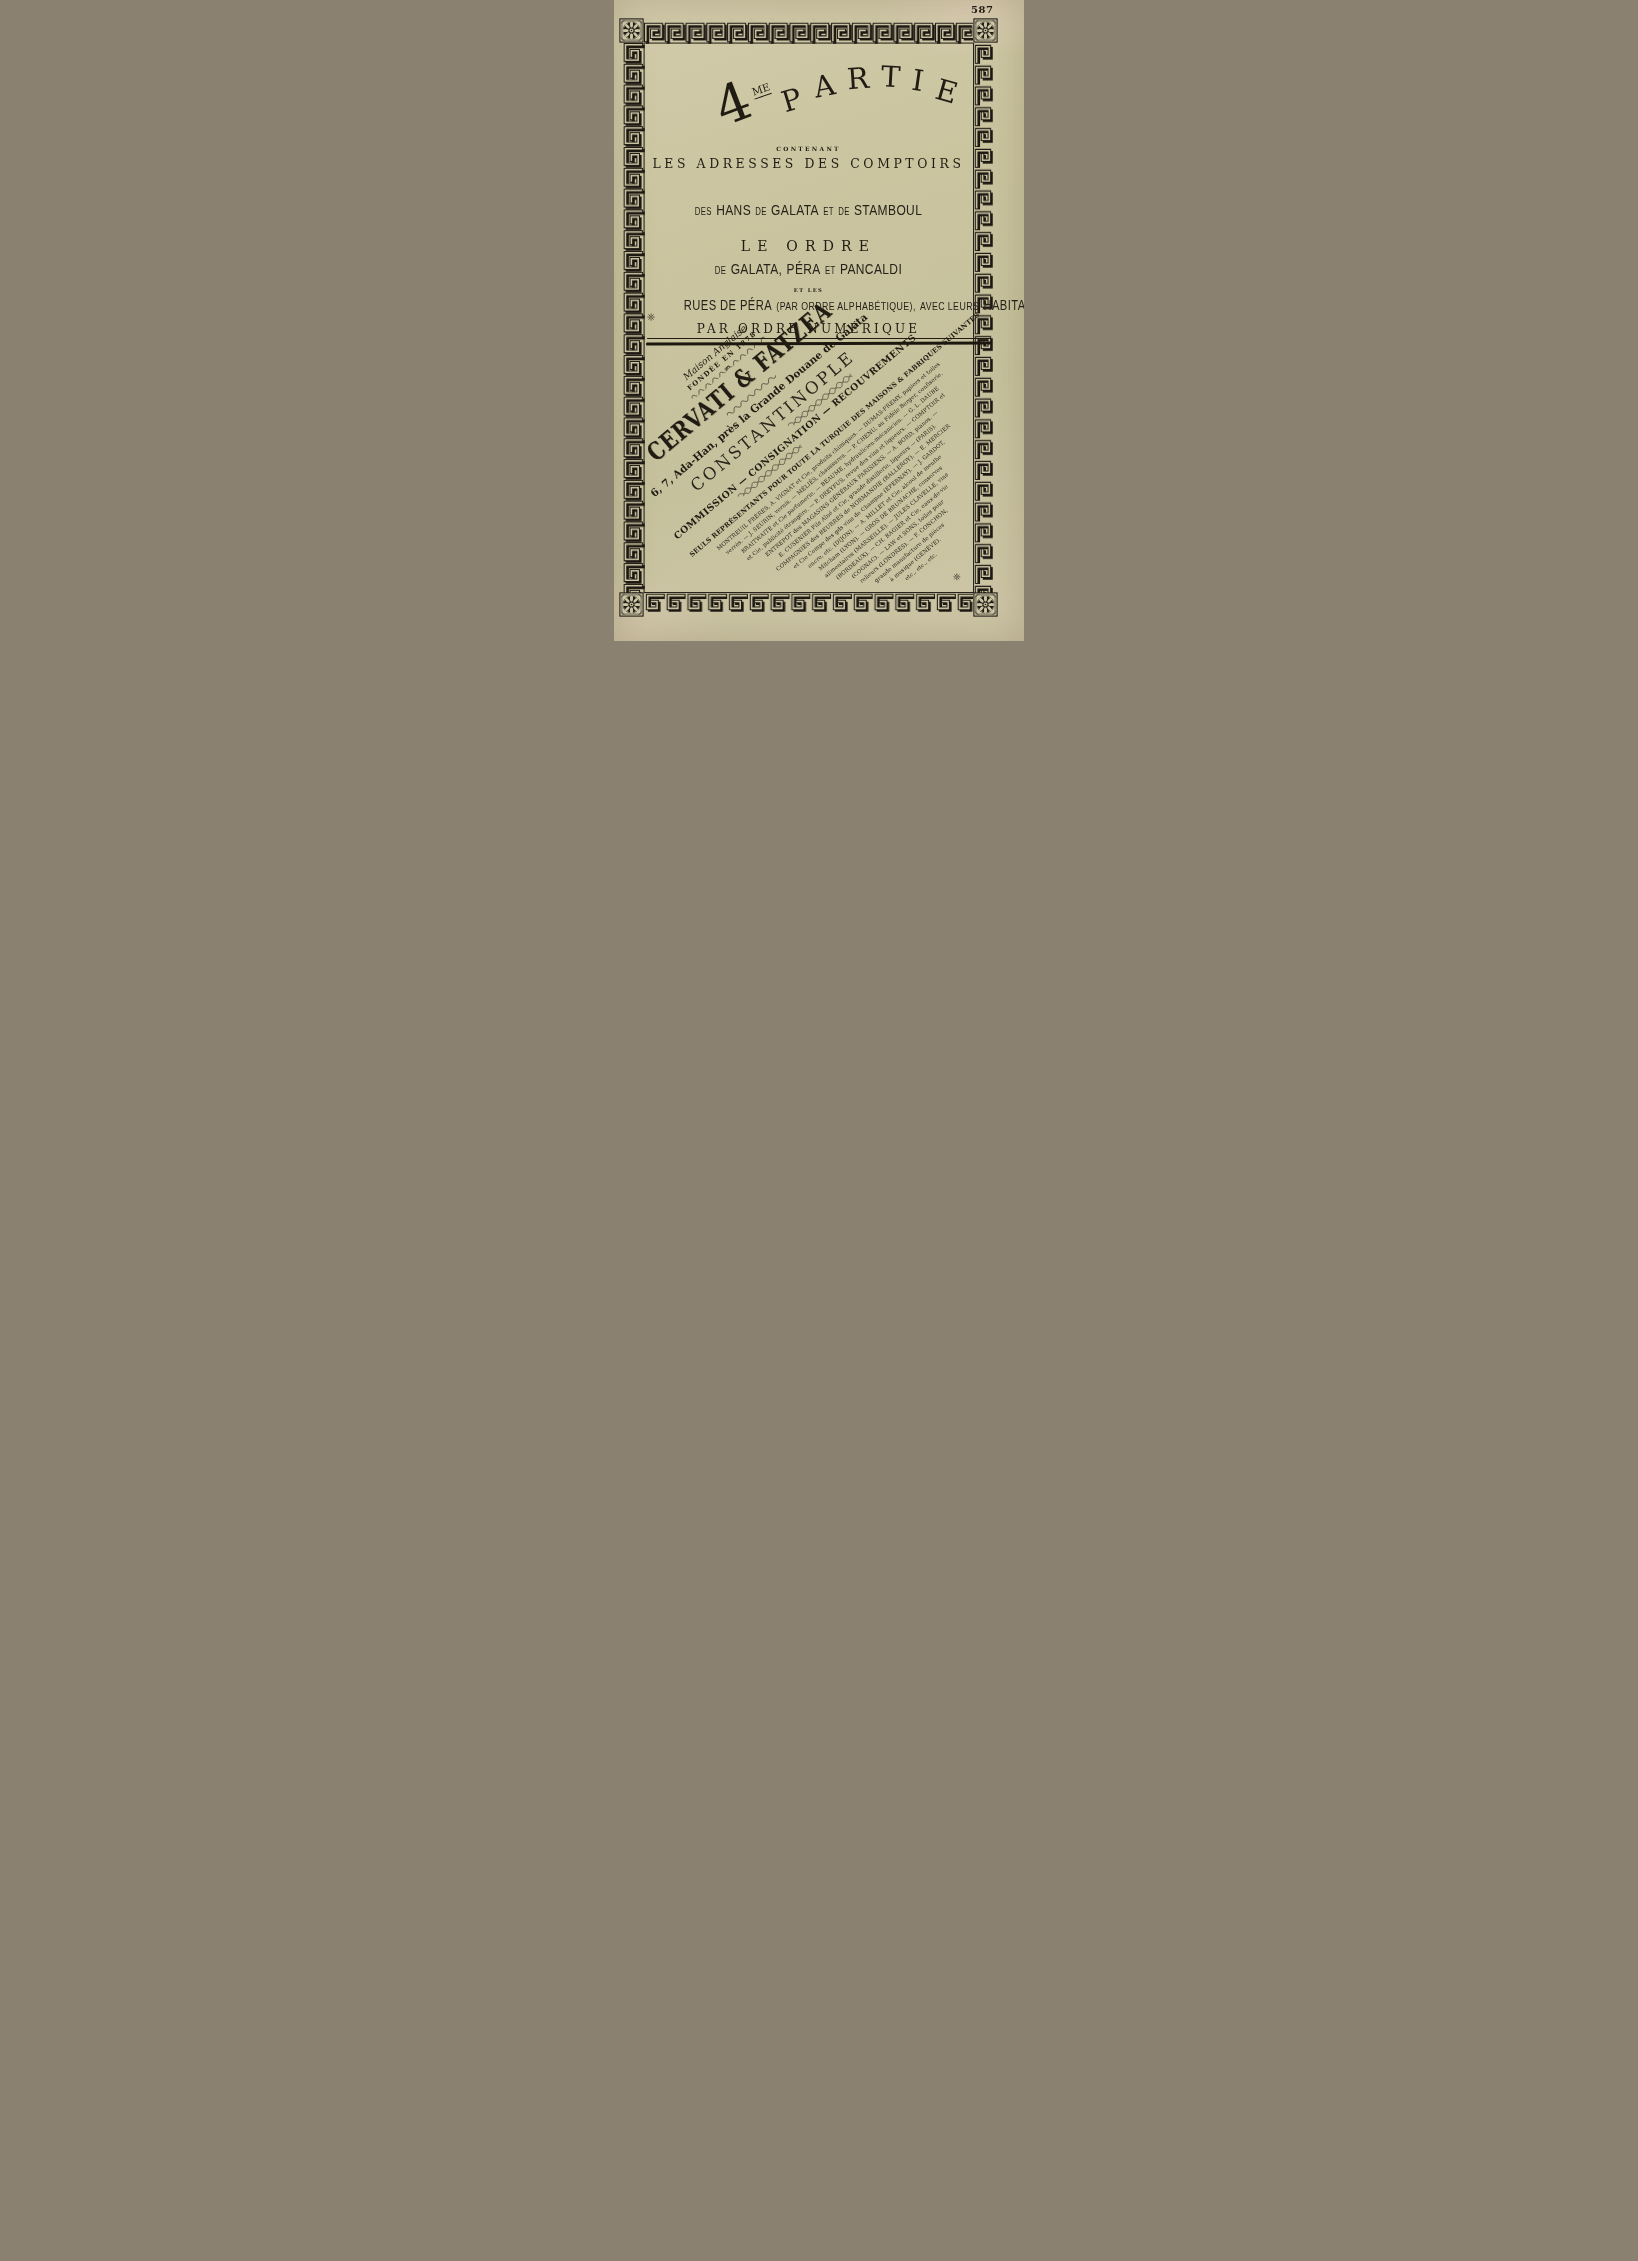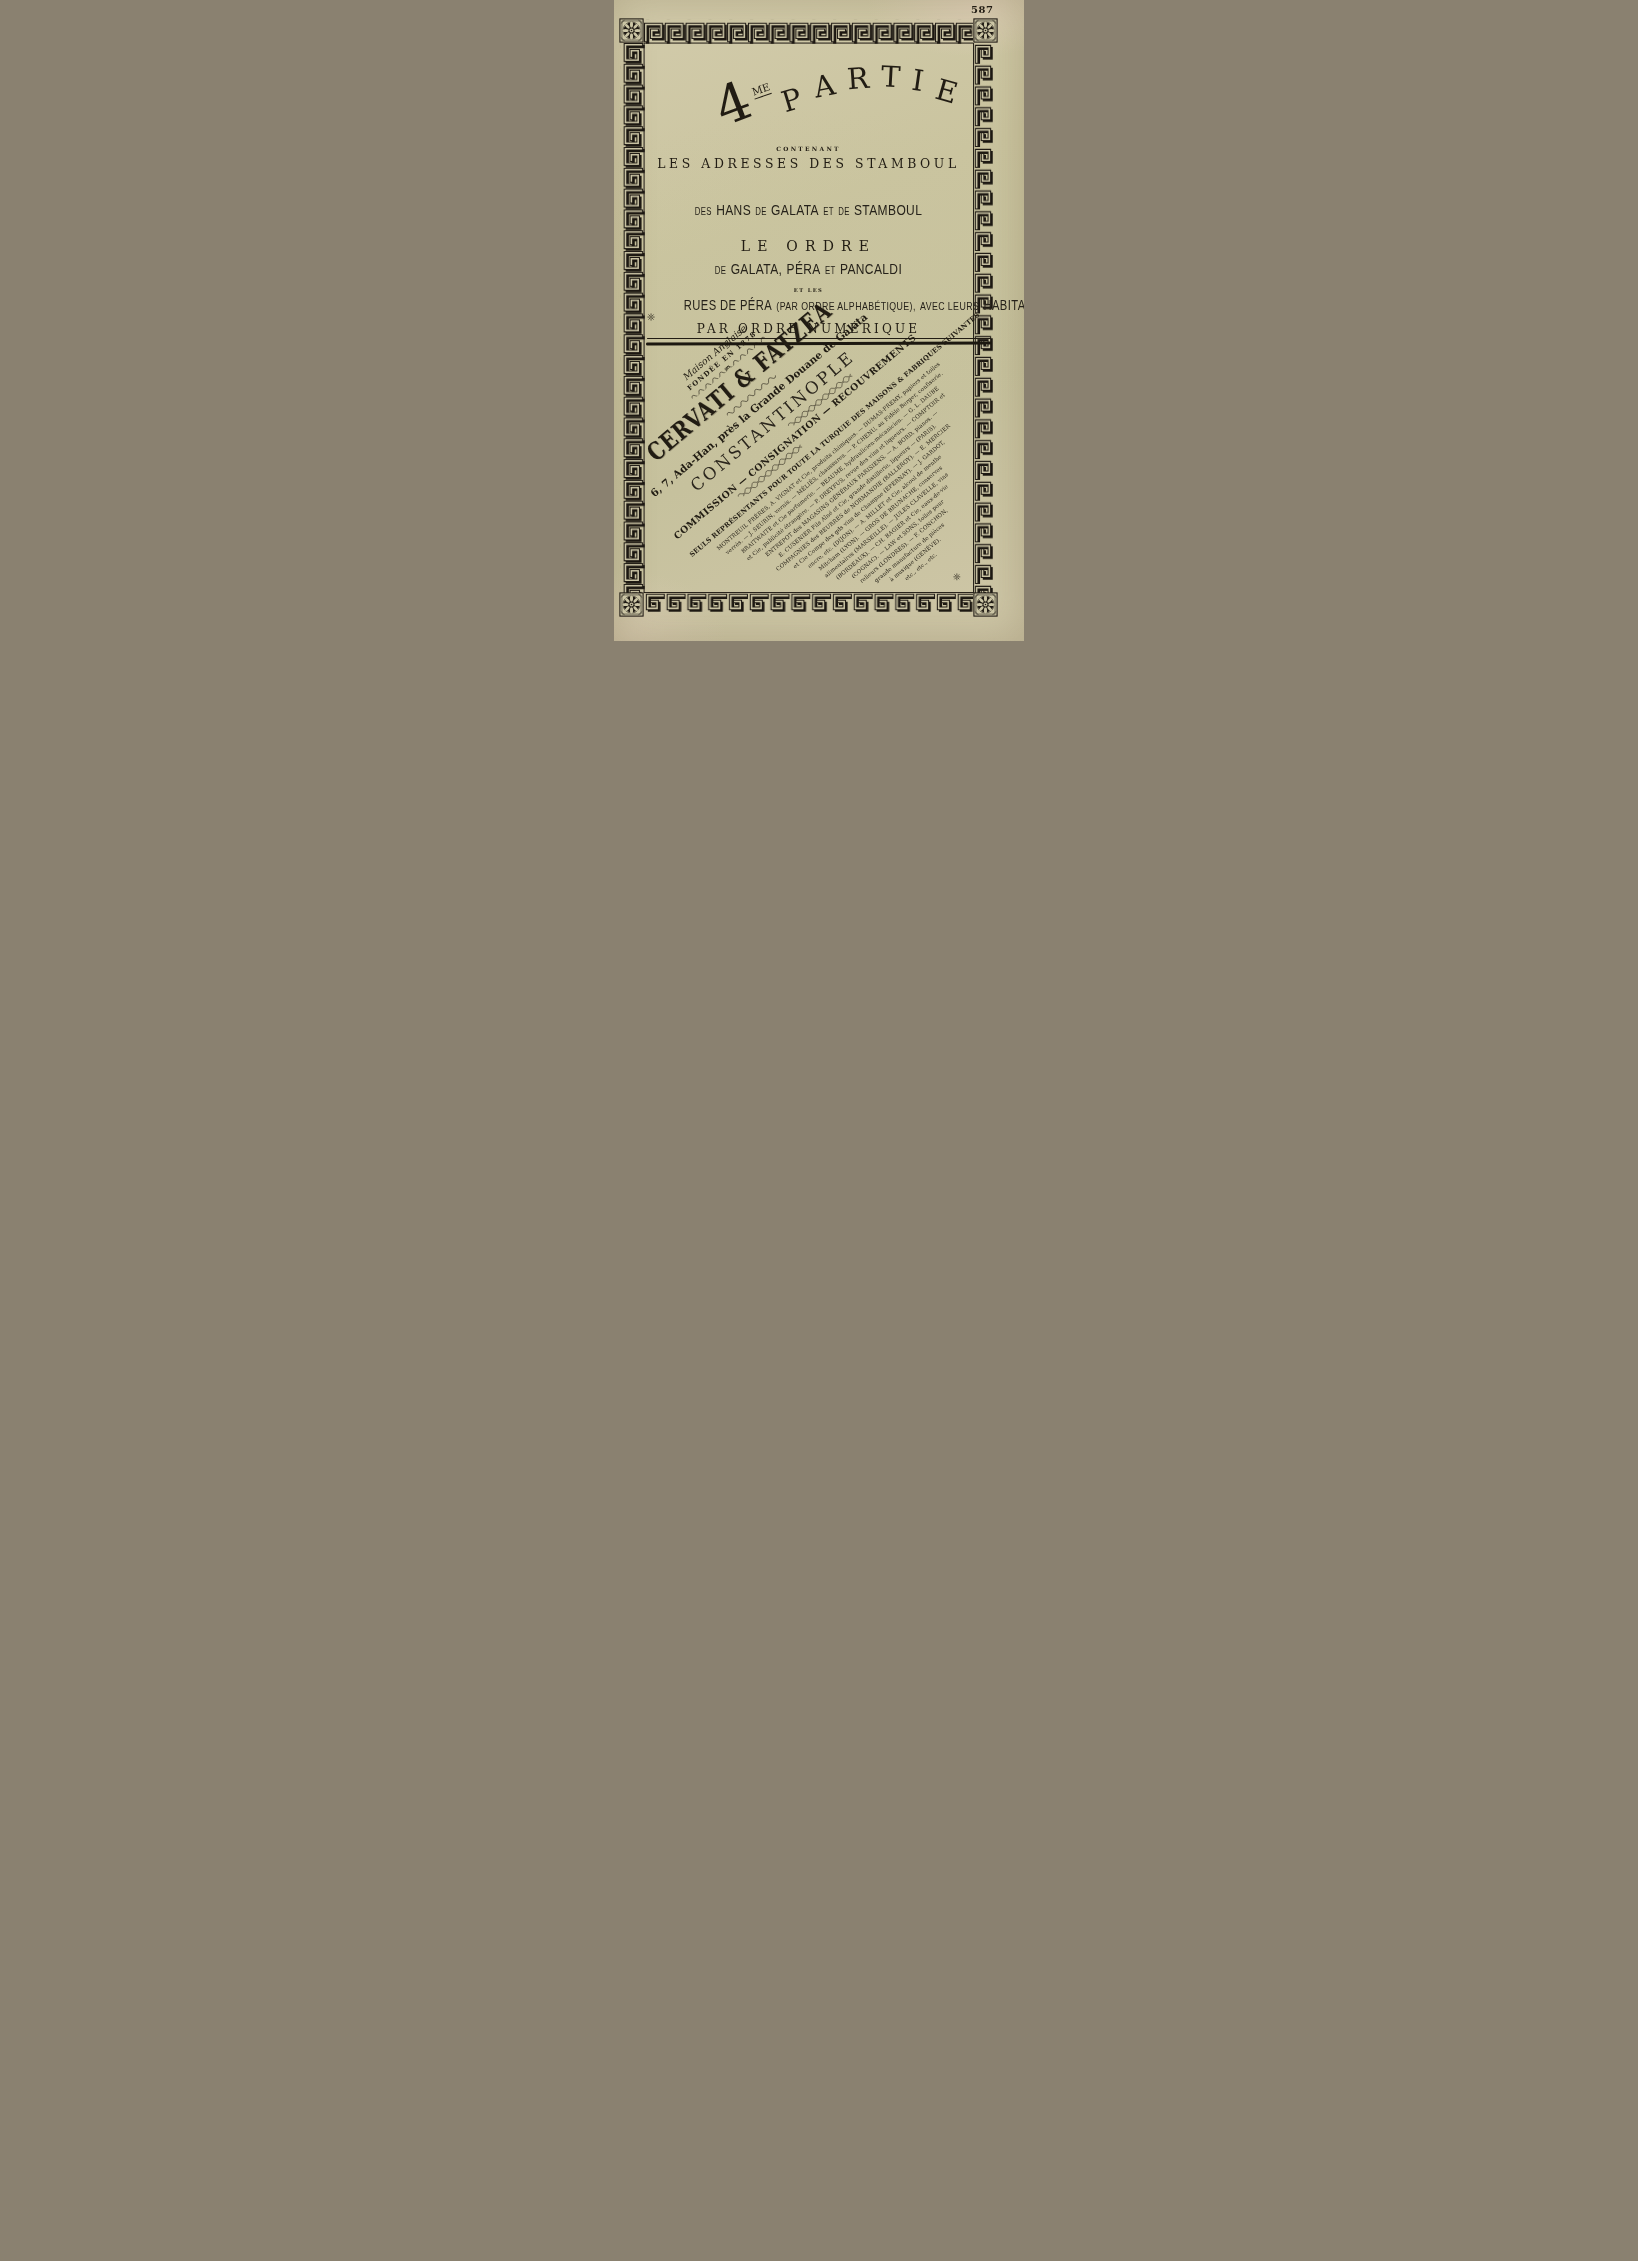--- a/index.html
+++ b/index.html
@@ -178,21 +178,21 @@
     <div class="numsup">ME</div>
     <div class="arch">
         <span>P</span>
         <span>A</span>
         <span>R</span>
         <span>T</span>
         <span>I</span>
         <span>E</span>
       </div>
     <div class="contenant">CONTENANT</div>
-    <div class="adresses">LES ADRESSES DES STAMBOUL</div>
+    <div class="adresses">LES ADRESSES DES COMPTOIRS</div>
     <div class="condline hans"><span class="sm">DES</span><span class="lg">HANS</span><span class="sm">DE</span><span class="lg">GALATA</span><span class="sm">ET</span><span class="sm">DE</span><span class="lg">STAMBOUL</span></div>
     <div class="leplan">LE ORDRE</div>
     <div class="condline galata"><span class="sm">DE</span><span class="lg">GALATA,</span><span class="lg">PÉRA</span><span class="sm">ET</span><span class="lg">PANCALDI</span></div>
     <div class="etles">ET LES</div>
     <div class="condline rues"><span class="lg">RUES DE PÉRA</span><span class="md">(PAR ORDRE ALPHABÉTIQUE),</span><span class="md">AVEC LEURS</span><span class="lg">HABITANTS</span></div>
     <div class="numerique">PAR ORDRE NUMÉRIQUE</div>
   </div>
   <div class="rule1"></div>
   <div class="rule2"></div>
 

